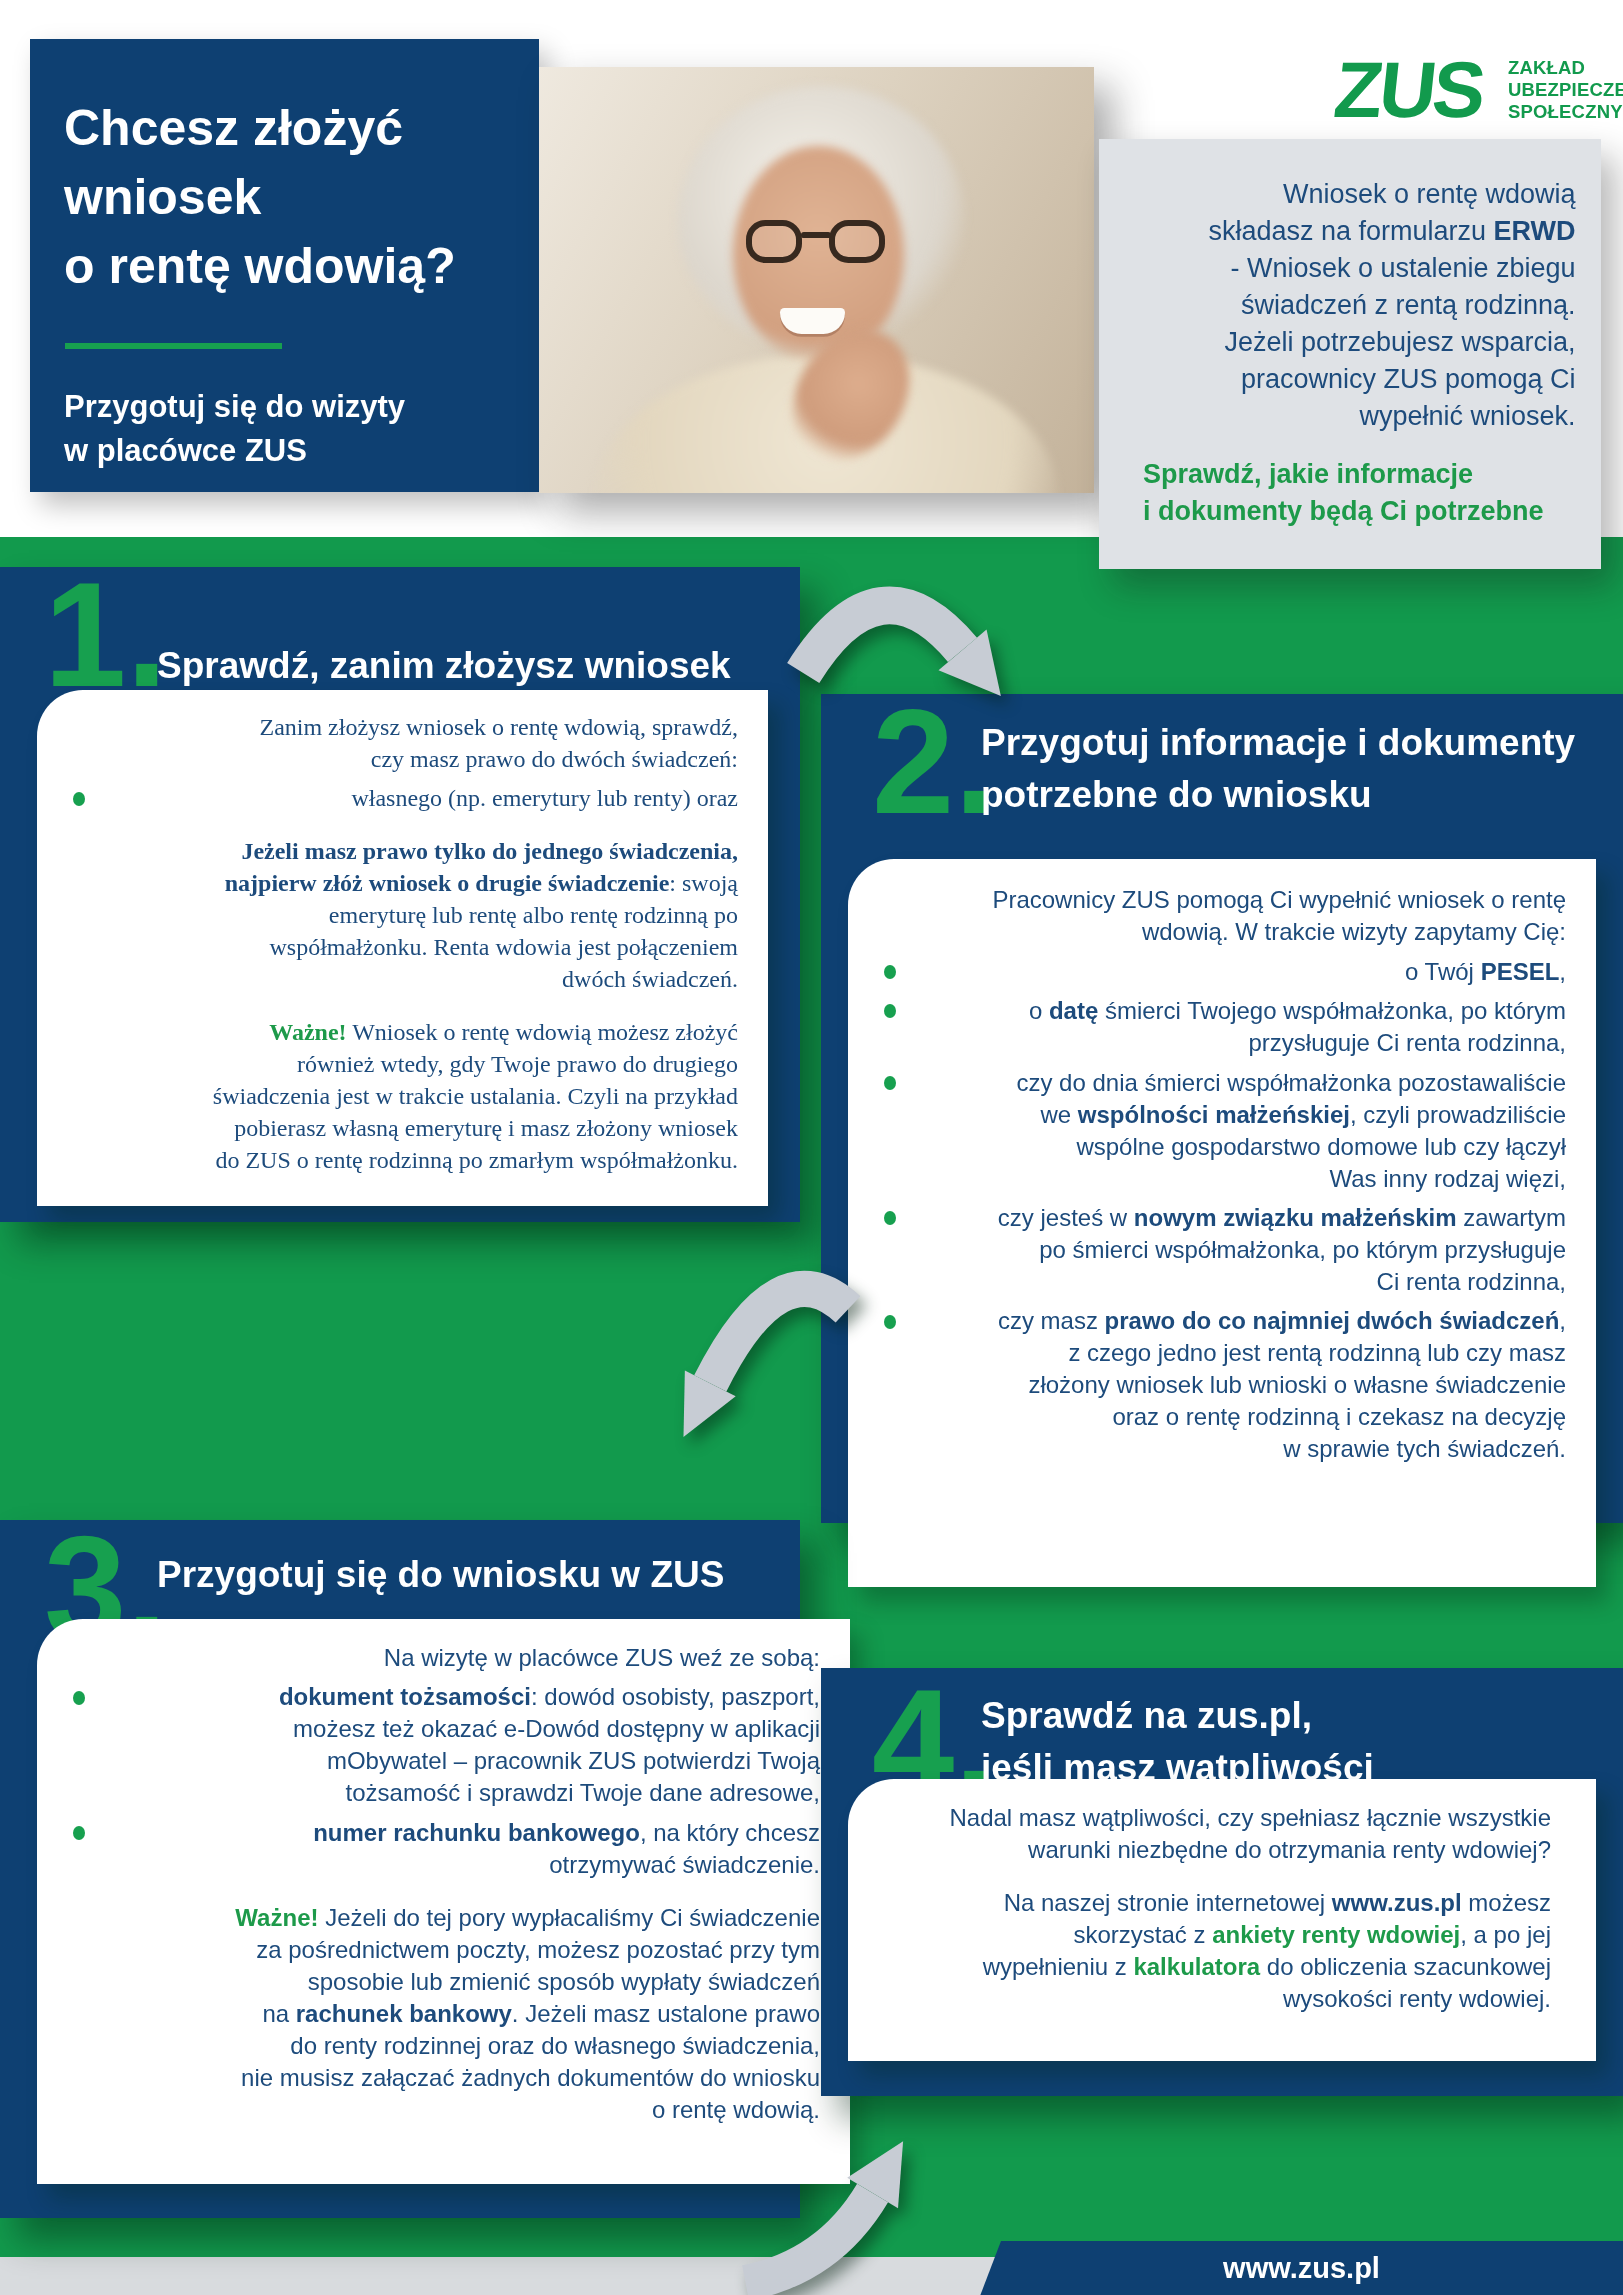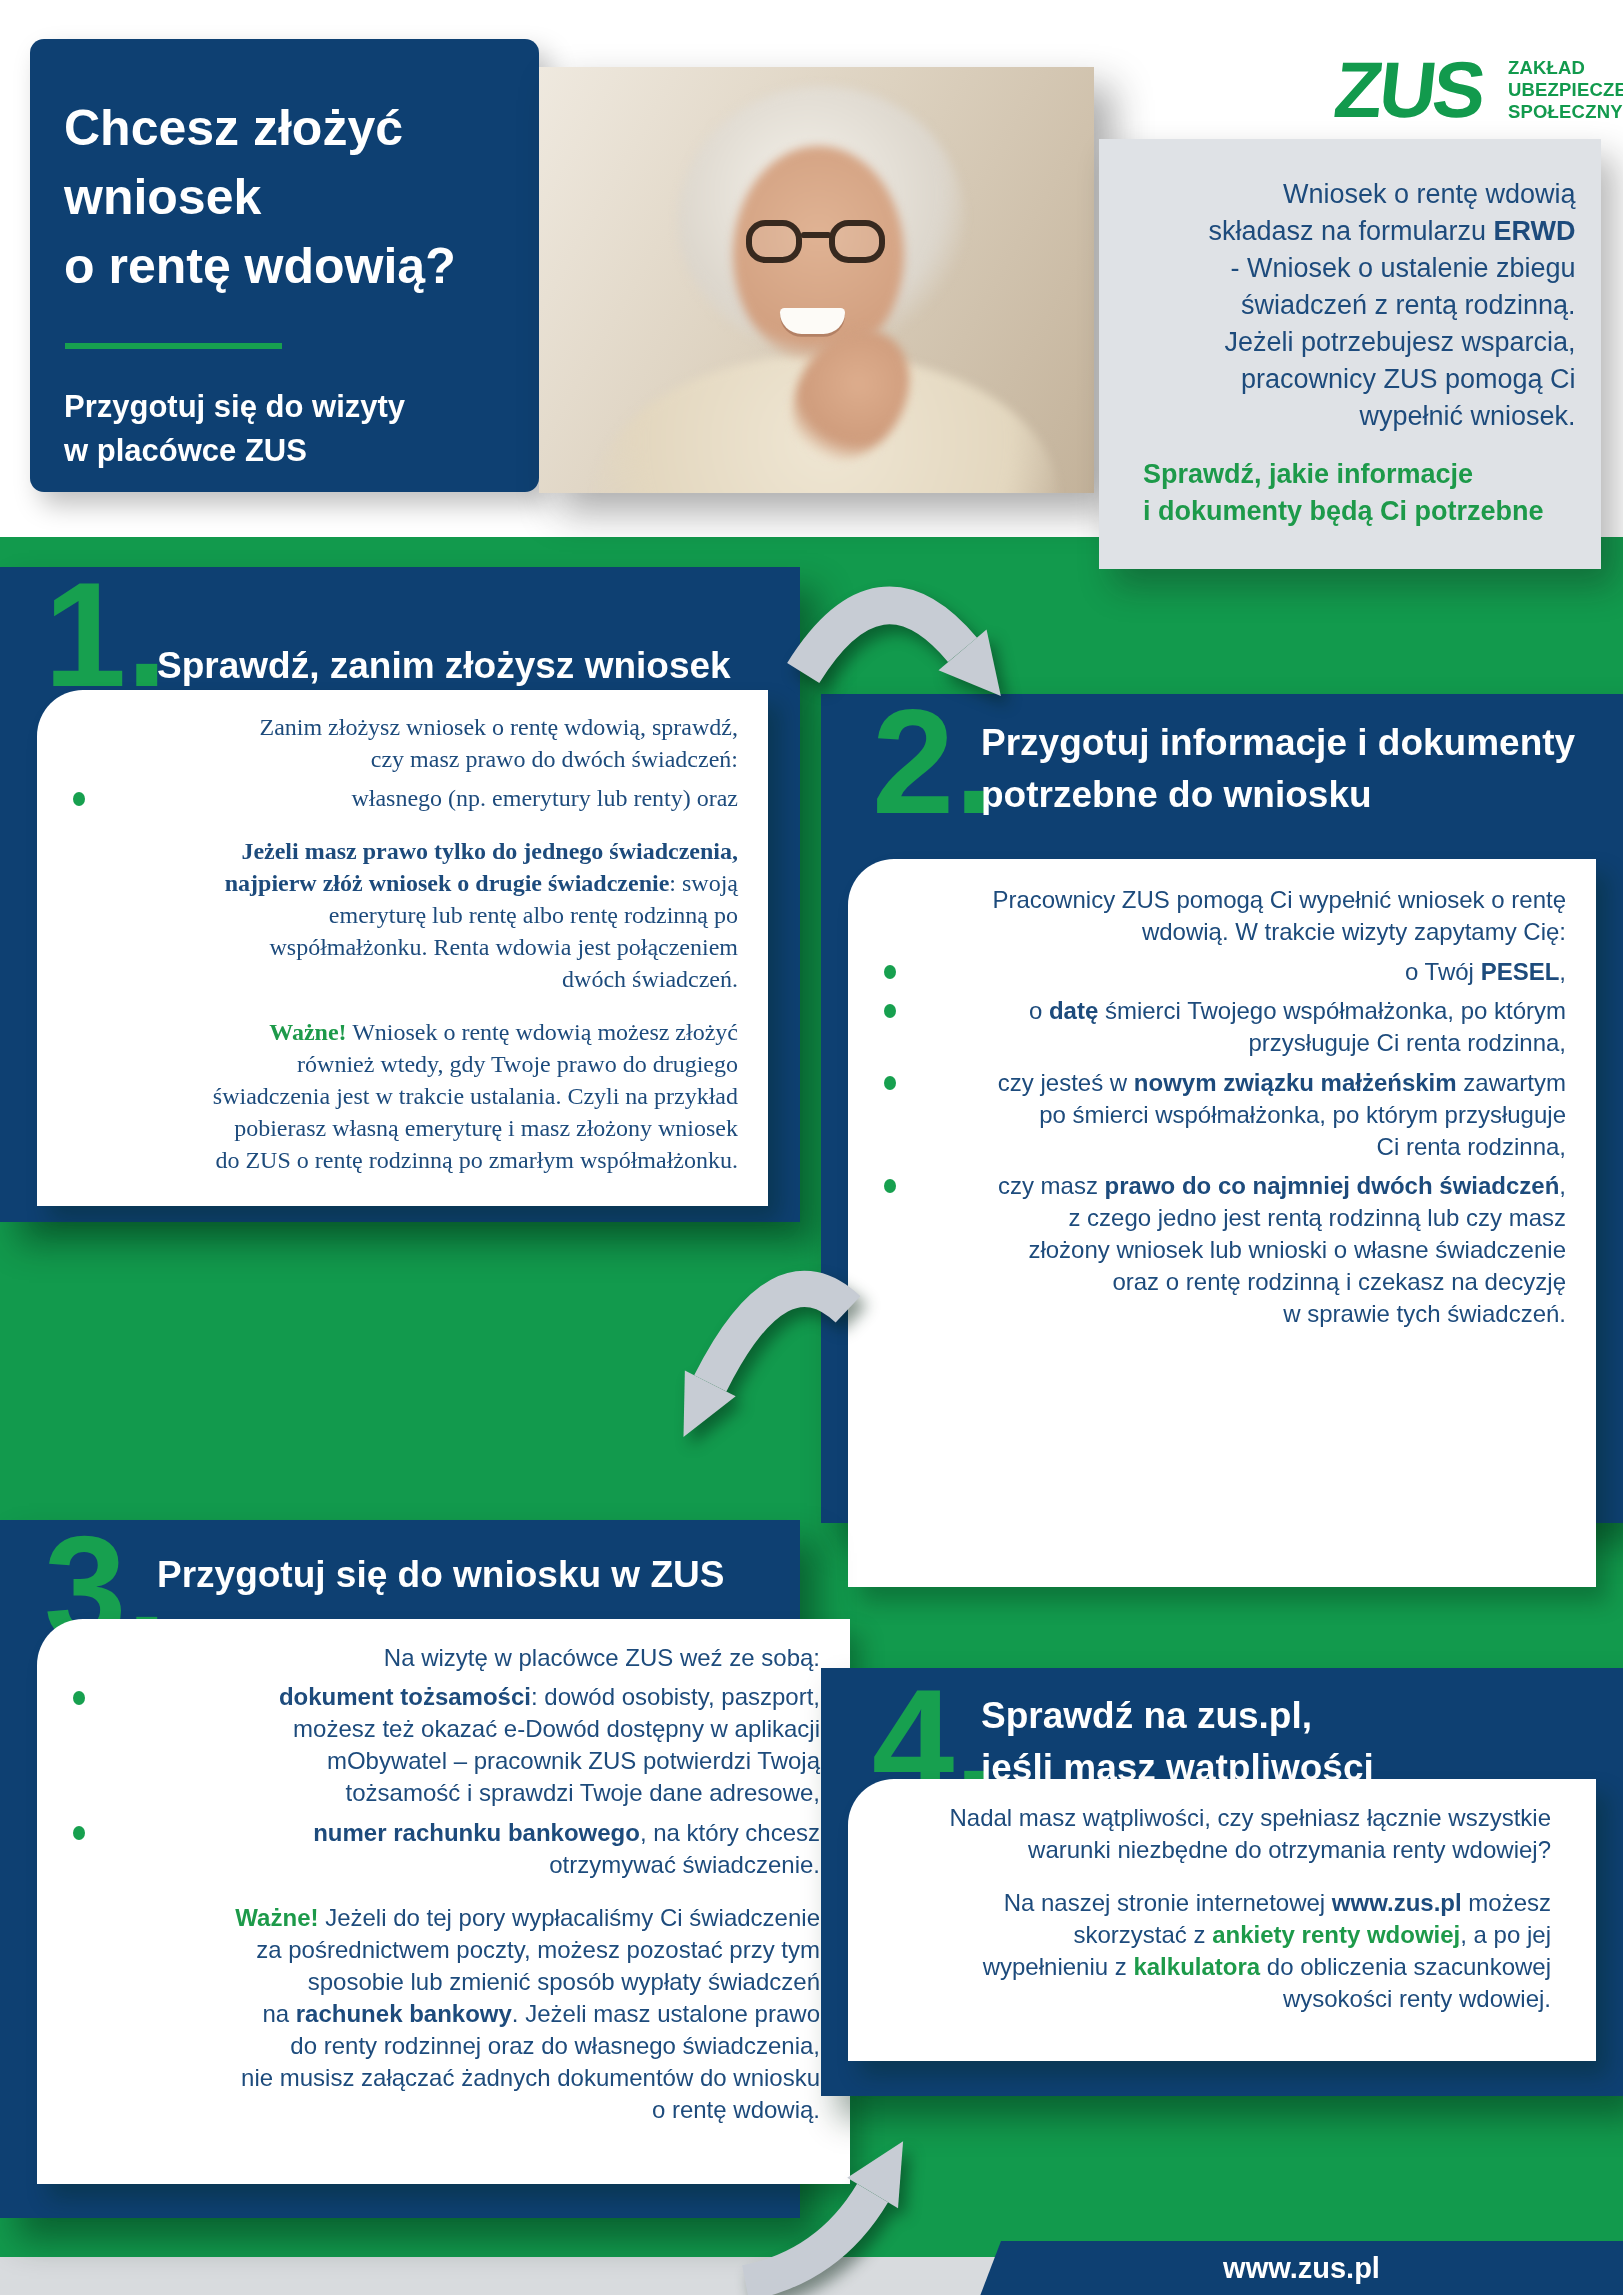--- a/index.html
+++ b/index.html
@@ -17,21 +17,21 @@
   body{width:1623px;height:2295px;position:relative;overflow:hidden;
        font-family:"Liberation Sans", sans-serif;color:var(--navy-text);}
   .abs{position:absolute;}
 
   
   .green-bg{left:0;top:537px;width:1623px;height:1720px;background:var(--green);z-index:0;}
   .bottom-strip{left:0;top:2257px;width:1623px;height:38px;background:var(--strip);z-index:1;}
 
   
   .title-box{left:30px;top:39px;width:509px;height:453px;background:var(--navy);z-index:2;
-             box-shadow:10.2px 13px 25.4px rgba(0,0,0,.25);border-radius:14px;}
+             box-shadow:10.2px 13px 25.4px rgba(0,0,0,.25);}
   .title-box h1{position:absolute;left:34px;top:55px;color:#fff;font-size:50px;line-height:69px;
                 font-weight:700;white-space:pre-line;}
   .title-rule{position:absolute;left:35px;top:304px;width:217px;height:6px;background:var(--green-num);}
   .subtitle{position:absolute;left:34px;top:346px;color:#fff;font-size:31px;line-height:44px;
             font-weight:700;white-space:pre-line;}
 
   .photo{left:539px;top:67px;width:555px;height:426px;z-index:2;overflow:hidden;
          background:linear-gradient(120deg,#efe9df 0%,#ddd2c0 45%,#c3b29a 100%);
          box-shadow:18.5px 19.4px 37px rgba(30,30,30,.38);}
   .photo .blur{position:absolute;border-radius:50%;filter:blur(4.6px);}
@@ -190,20 +190,27 @@
       <span class="dot"></span>
       <p class="rich"><span>o Twój </span><span class="b">PESEL</span><span>,</span></p>
     </div>
     <div class="bullet">
       <span class="dot"></span>
       <p class="rich"><span>o </span><span class="b">datę</span><span> śmierci Twojego współmałżonka, po którym
 przysługuje Ci renta rodzinna,</span></p>
     </div>
     <div class="bullet">
       <span class="dot"></span>
+      <p class="rich"><span>czy do dnia śmierci współmałżonka pozostawaliście
+we </span><span class="b">wspólności małżeńskiej</span><span>, czyli prowadziliście
+wspólne gospodarstwo domowe lub czy łączył
+Was inny rodzaj więzi,</span></p>
+    </div>
+    <div class="bullet">
+      <span class="dot"></span>
       <p class="rich"><span>czy jesteś w </span><span class="b">nowym związku małżeńskim</span><span> zawartym
 po śmierci współmałżonka, po którym przysługuje
 Ci renta rodzinna,</span></p>
     </div>
     <div class="bullet">
       <span class="dot"></span>
       <p class="rich"><span>czy masz </span><span class="b">prawo do co najmniej dwóch świadczeń</span><span>,
 z czego jedno jest rentą rodzinną lub czy masz
 złożony wniosek lub wnioski o własne świadczenie
 oraz o rentę rodzinną i czekasz na decyzję

